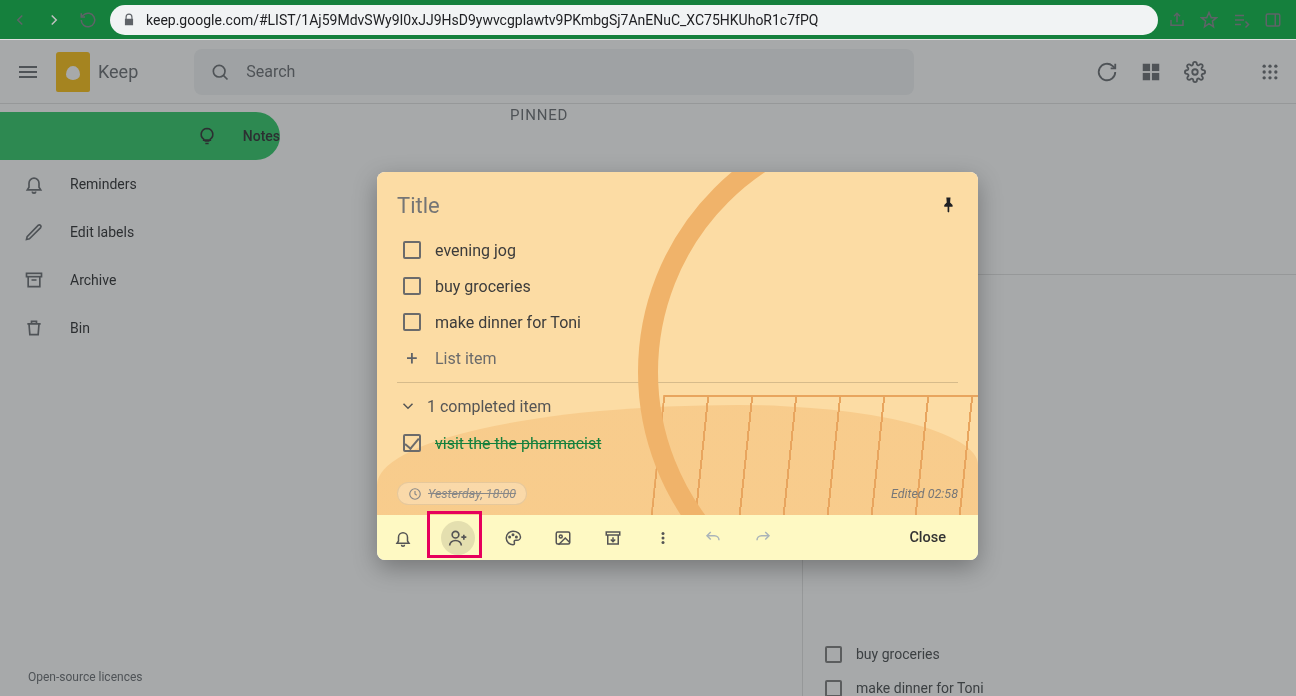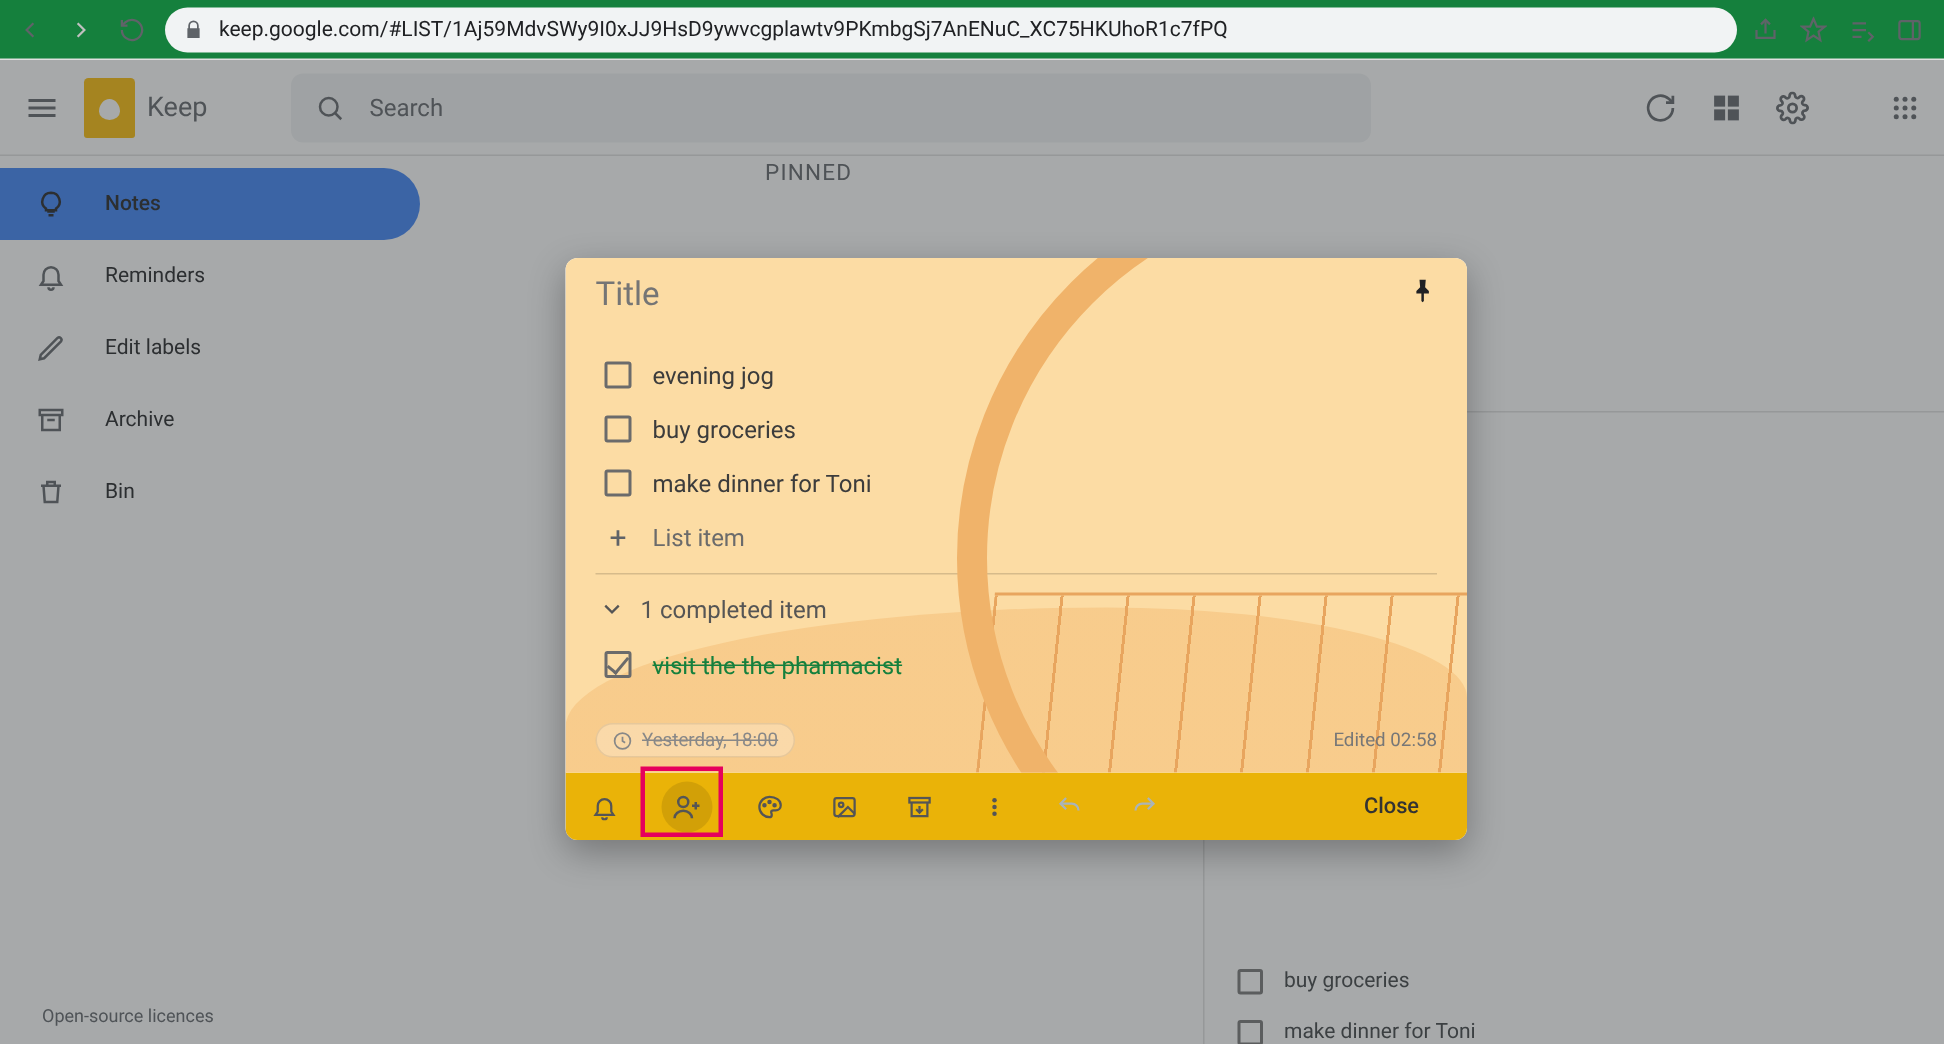--- a/index.html
+++ b/index.html
@@ -24,61 +24,61 @@
   .logo-text { font-size:18px; color:#5f6368; }
   .search-wrap { flex:0 0 720px; margin-left:40px;}
   .search-box { height:46px; background:#f1f3f4; border-radius:8px; display:flex; align-items:center; padding:0 16px; gap:16px; color:#5f6368; font-size:16px;}
   .header-icons { margin-left:auto; display:flex; align-items:center; gap:22px; color:#5f6368; }
   .header-icons .gap { width:10px; }
 
   
   .app-body { display:flex; height:592px; }
   .sidebar { width:280px; padding-top:8px; }
   .side-item { height:48px; display:flex; align-items:center; gap:26px; padding-left:24px; font-size:14px; color:#202124; border-radius:0 24px 24px 0; }
-  .side-item.active { background:#3b82f6; font-weight:500; }
+  .side-item.active { background:#22c55e; font-weight:500;justify-content:flex-end; }
   .side-item svg { width:20px; color:#5f6368; }
   .side-item.active svg { color:#202124; }
   .footer-link { position:absolute; bottom:12px; left:28px; font-size:12px; color:#5f6368; }
 
   .main { flex:1; padding-top:0; position:relative; }
   .pinned-label { font-size:15px; letter-spacing:0.8px; color:#5f6368; text-transform:uppercase; margin-left:230px; margin-top:2px;}
 
   
   .scrim { position:absolute; inset:0; background:rgba(60,64,67,0.45); }
 
   
   .modal { position:absolute; left:377px; top:132px; width:601px; background:#fff; border-radius:8px; box-shadow:0 8px 24px rgba(0,0,0,0.3); overflow:hidden; }
   .modal-bg { position:relative; background:#fcdca4; height:343px; padding:12px 20px 0 20px; overflow:hidden; }
   .modal-bg .coaster { position:absolute; inset:0; pointer-events:none; }
   .modal-bg .coaster-shape1 { position:absolute; right:-180px; top:-60px; width:520px; height:520px; border:20px solid #f0b36a; border-radius:50%; }
   .modal-bg .coaster-shape1::before { content:''; position:absolute; right:64px; top:36px; width:40px; height:380px; background:#dc6e3a; border-radius:8px; transform:rotate(18deg); box-shadow: inset -6px 0 0 #f0b36a; }
   .modal-bg .hills { position:absolute; left:0; right:0; bottom:0; height:110px; background:linear-gradient(#f6c582,#f6c582); border-top-left-radius:60% 80px; border-top-right-radius:40% 60px; opacity:0.7;}
   .modal-bg .struts { position:absolute; left:280px; bottom:0; width:380px; height:120px; background:repeating-linear-gradient(90deg,#e8a55e 0 2px, transparent 2px 44px); border-top:2px solid #e8a55e; transform:skewX(-6deg);}
   
-  .title-row { display:flex; align-items:flex-start; justify-content:space-between; height:42px; }
+  .title-row { display:flex; align-items:center; justify-content:space-between; height:42px; }
   .title-input { font-size:22px; color:#6b6b6b; background:transparent; border:none; outline:none; width:80%; }
   .pin { color:#202124; }
   .checklist { margin-top:6px; }
   .check-row { display:flex; align-items:center; gap:14px; height:36px; font-size:16px; color:#3c3c3c; padding-left:6px; position:relative;}
   .check-row .box { width:18px; height:18px; border:2px solid #6b6b6b; border-radius:2px; flex-shrink:0;}
   .check-row.add .box { border:none; width:18px; text-align:center; color:#5f6368; font-size:20px; line-height:18px; }
   .check-row.add { color:#6b6b6b; }
   .divider { border-top:1px solid rgba(0,0,0,0.15); margin:6px 0 4px 0; }
   .completed-header { display:flex; align-items:center; gap:10px; height:38px; color:#555; font-size:16px; padding-left:2px;}
   .completed-header svg{ width:18px; color:#555;}
   .check-row.done { color:#15803d; }
   .check-row.done .box{ border-color:#6b6b6b; position:relative;}
   .check-row.done .box::after{content:''; position:absolute; left:3px; top:-1px; width:6px; height:12px; border-right:2px solid #6b6b6b; border-bottom:2px solid #6b6b6b; transform:rotate(40deg);}
   .check-row.done span.label{ text-decoration:line-through; }
-  .meta-row { position:absolute; bottom:10px; left:20px; right:20px; display:flex; align-items:center; justify-content:space-between; font-size:12.5px; color:#777;}
+  .meta-row { position:absolute; bottom:10px; left:20px; right:20px; display:flex; align-items:center; justify-content:space-between; font-size:12.5px; color:#777;font-style:italic;}
   .meta-row .chip{ display:flex; align-items:center; gap:6px; background:rgba(255,255,255,0.25); padding:3px 10px; border-radius:12px; border:1px solid rgba(0,0,0,0.08);}
   .meta-row .chip span{ text-decoration: line-through; color:#888;}
   .meta-row .chip svg{width:14px;color:#888;}
 
-  .modal-toolbar { height:45px; background:#eab308; display:flex; align-items:center; padding:0 14px; gap:26px; color:#555;text-align:right;}
+  .modal-toolbar { height:45px; background:#fef9c3; display:flex; align-items:center; padding:0 14px; gap:26px; color:#555;text-align:right;}
   .modal-toolbar .tb-btn { width:24px; height:24px; display:flex; align-items:center; justify-content:center; border-radius:50%;}
   .modal-toolbar .tb-btn.hover { background:rgba(0,0,0,0.1); width:34px; height:34px; }
   .modal-toolbar .spacer { flex:1; }
   .modal-toolbar .disabled { color:#aab4b9; }
   .close-btn { font-size:14.5px; color:#333; font-weight:500; padding:8px 18px; border-radius:4px;}
   .highlight-box { position:absolute; border:3px solid #e6005c; pointer-events:none; }
 
   
   .bg-card { position:absolute; left:522px; top:170px; width:596px; border:1px solid #e0e0e0; border-radius:8px; padding:12px 16px 20px 16px; font-size:14px; color:#3c4043;}
   .bg-card .row { display:flex; align-items:center; gap:14px; height:34px; padding-left:6px;}

